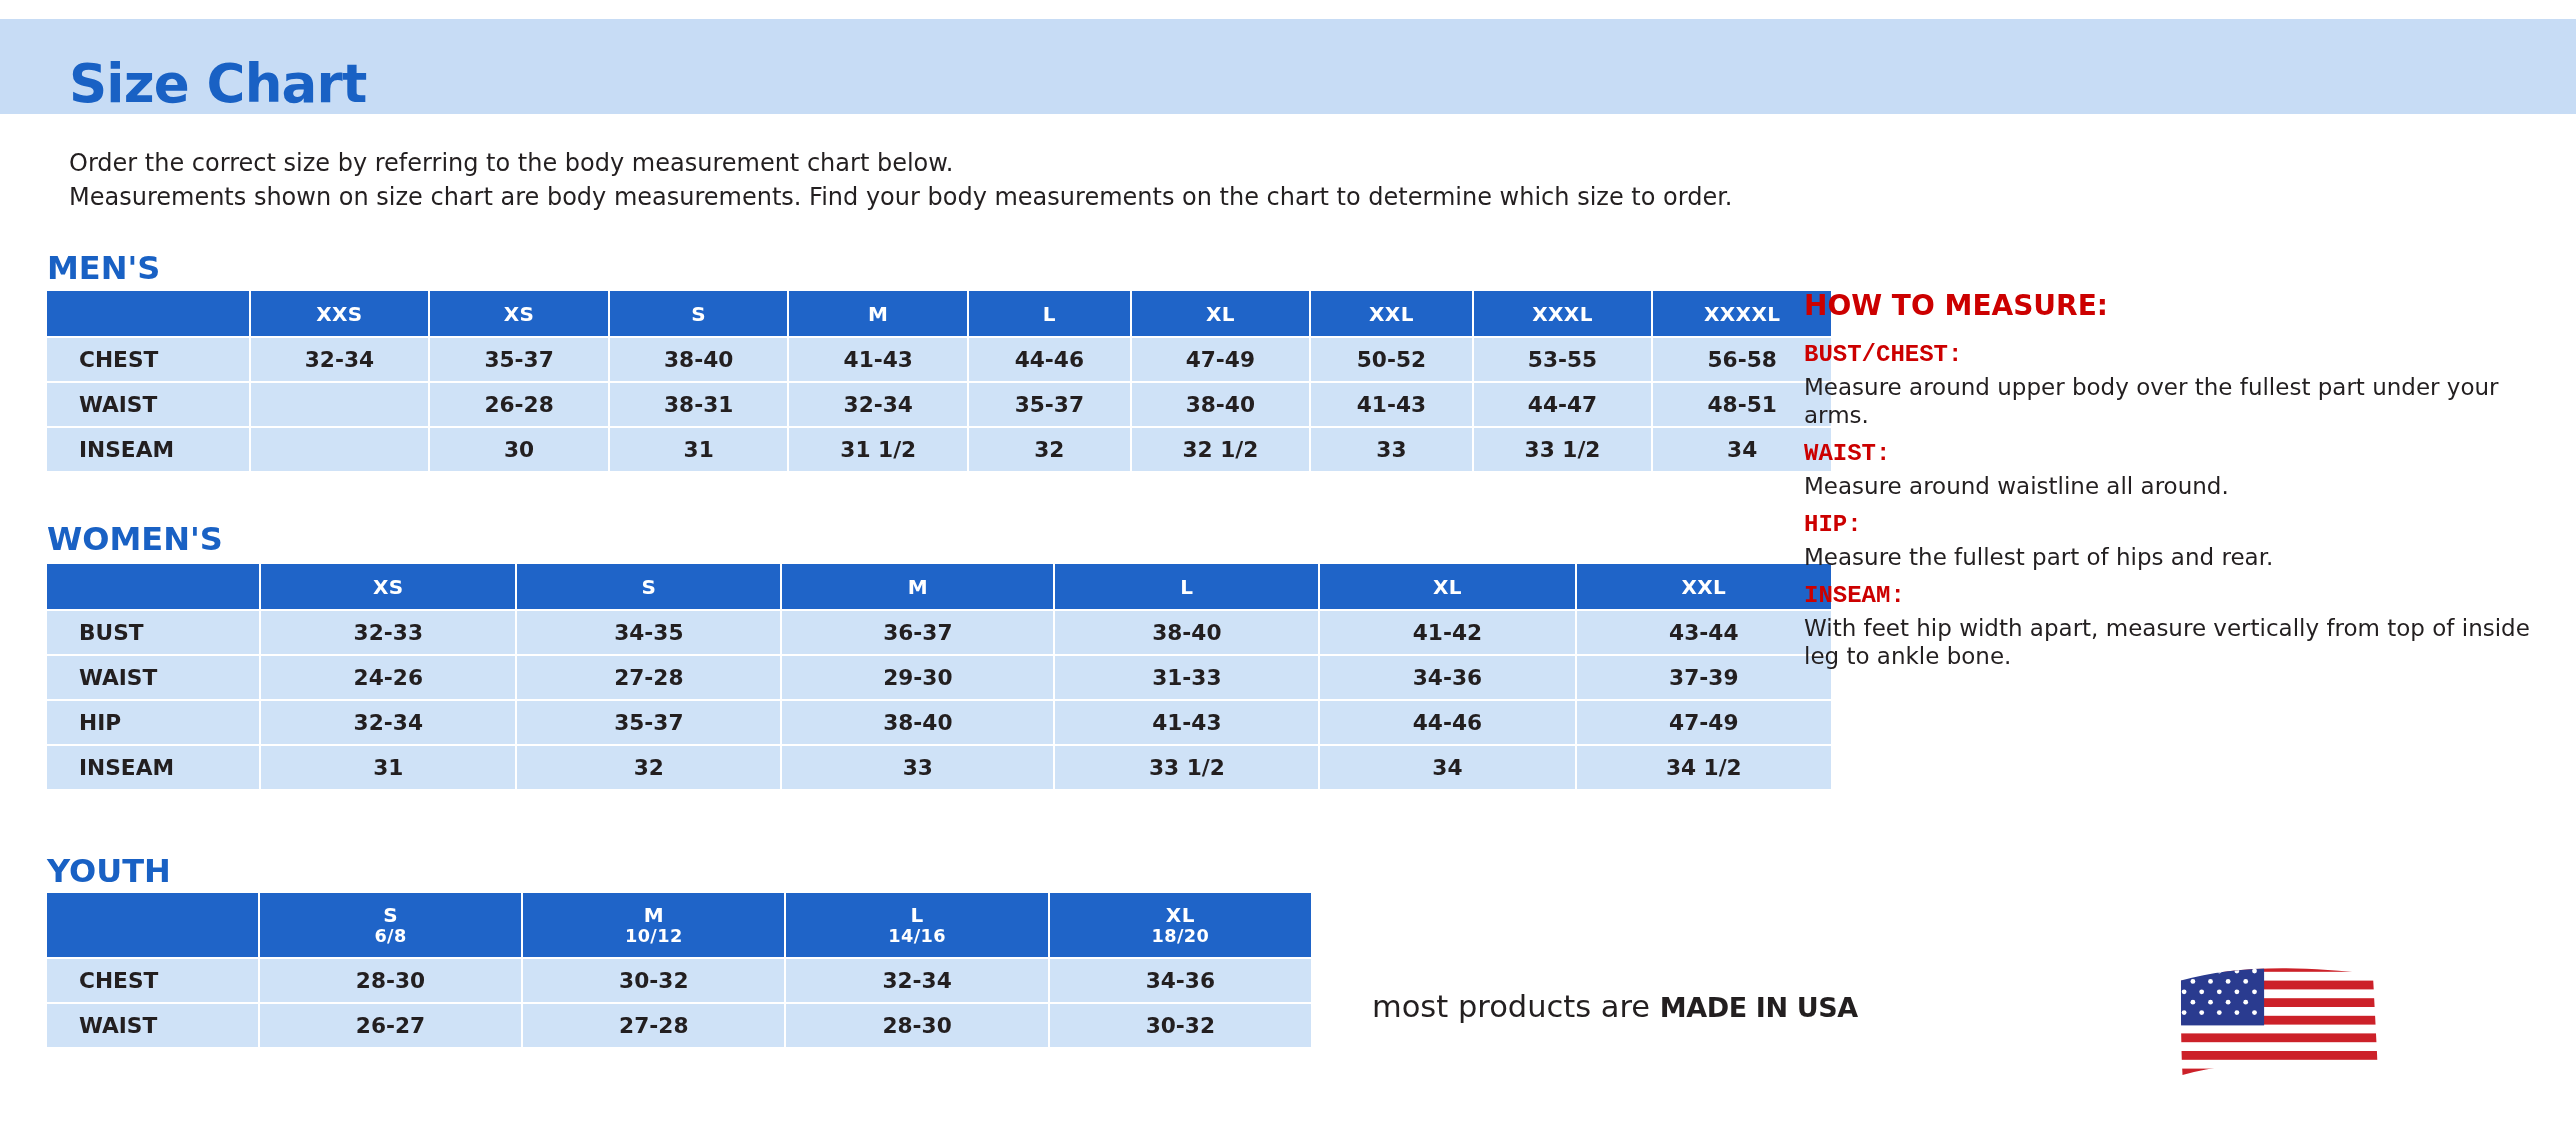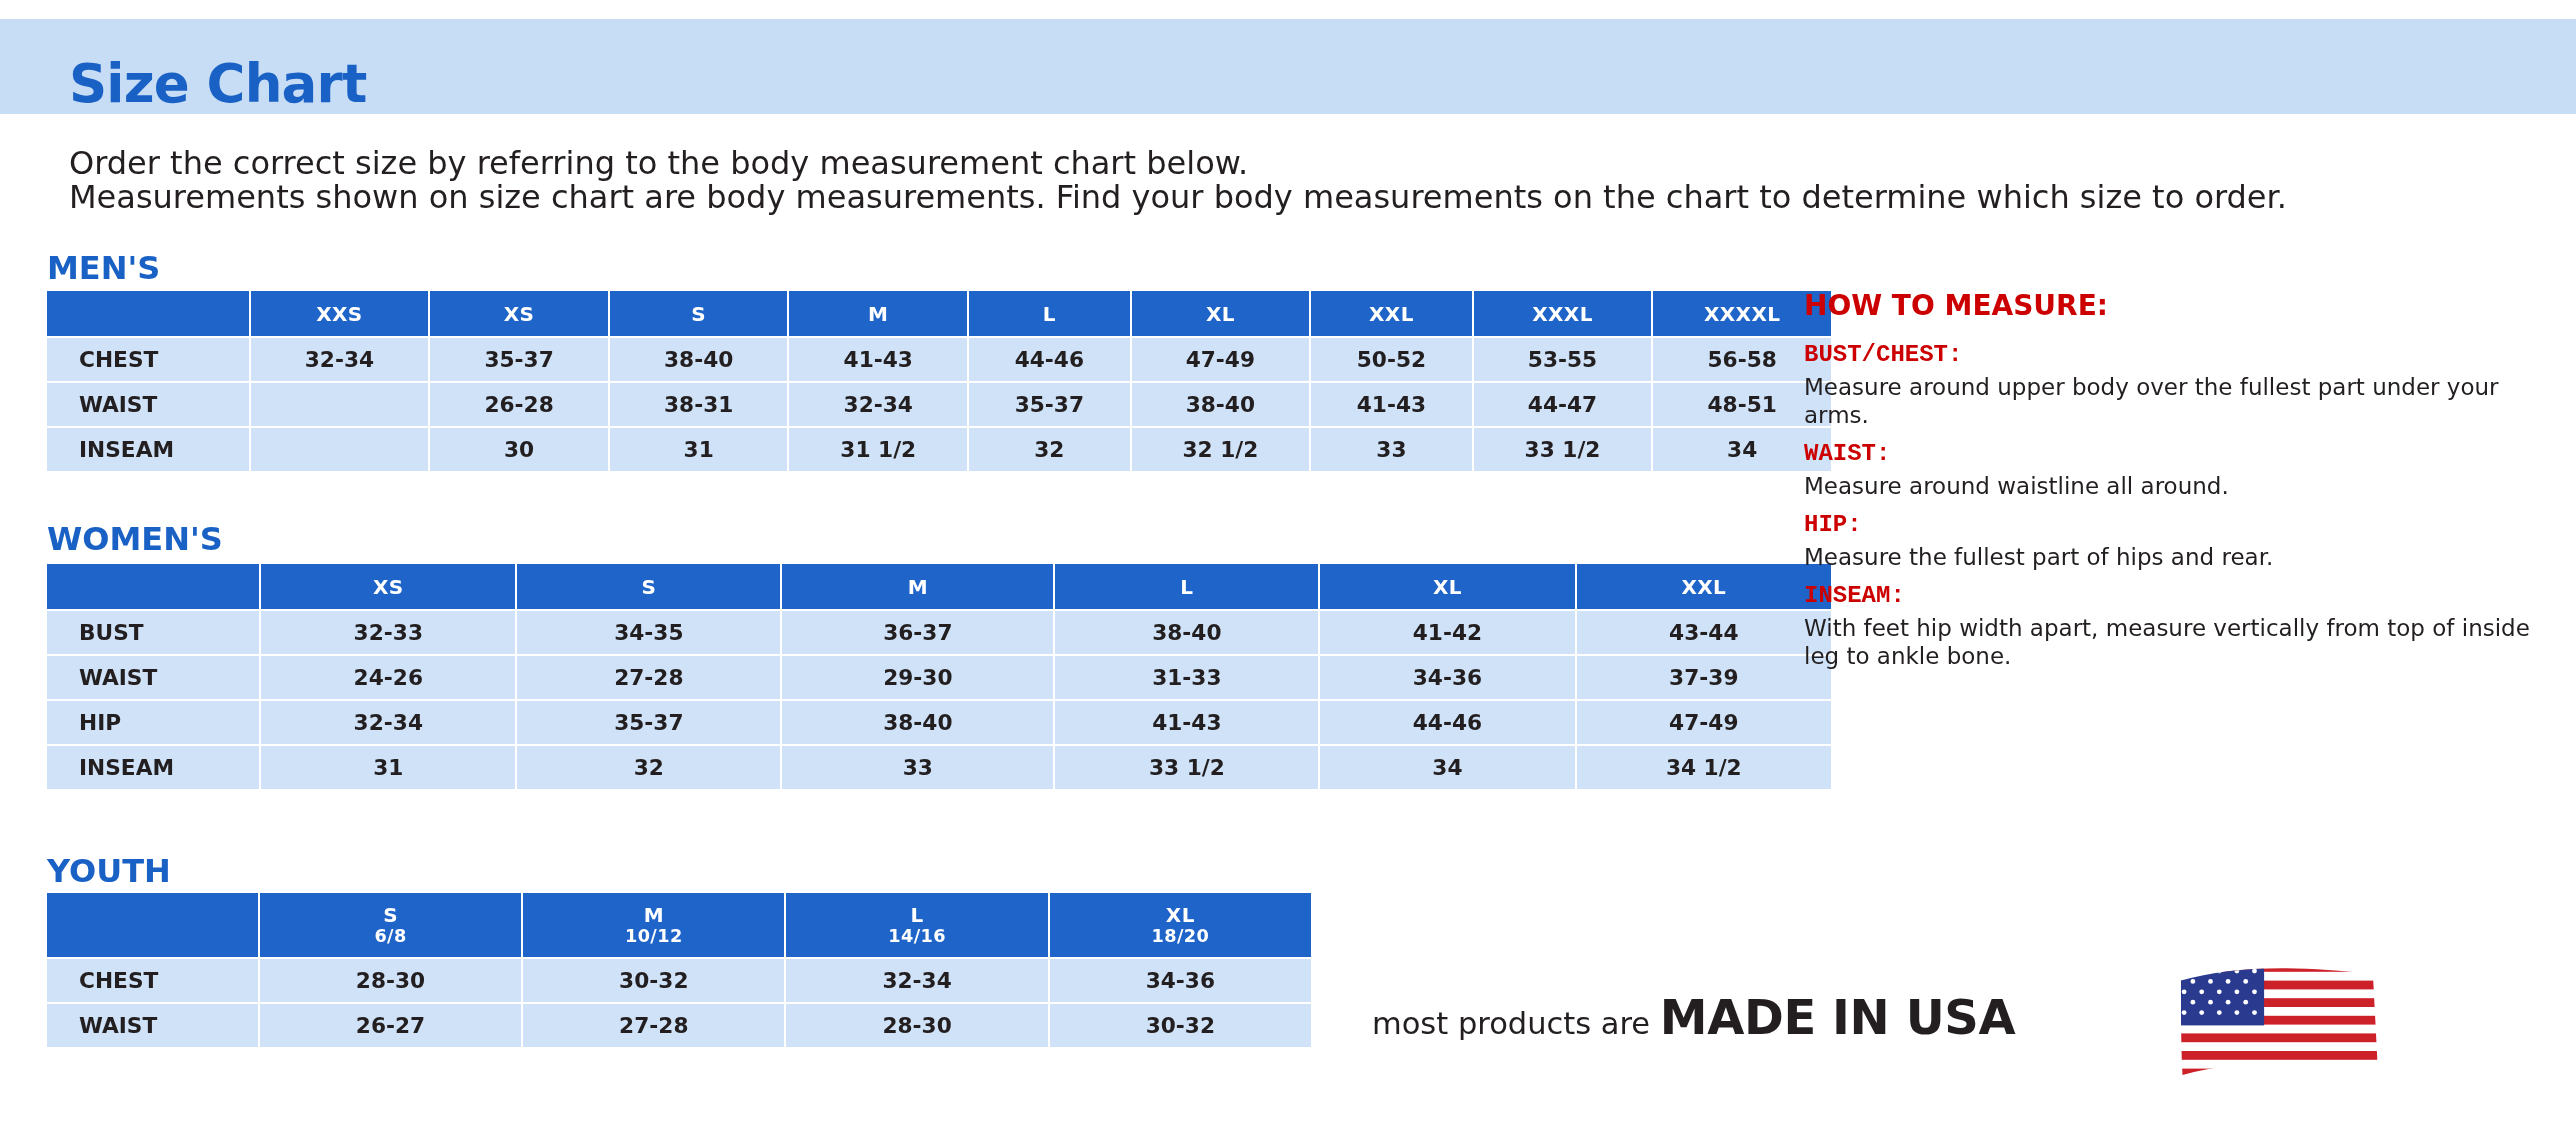--- a/index.html
+++ b/index.html
@@ -41,21 +41,21 @@
     font-family: "DejaVu Sans", sans-serif;
   }
 
   
   .intro {
     position: absolute;
     left: 69px;
     top: 146px;
     width: 2456px;
     color: #231f20;
-    font-size: 32px;
+    font-size: 24px;
     line-height: 34px;
     font-family: "DejaVu Sans", sans-serif;
   }
   .intro div { white-space: nowrap; }
 
   
   .section-title {
     position: absolute;
     font-size: 32px;
     font-weight: bold;
@@ -159,21 +159,21 @@
   .usa-text {
     position: absolute;
     left: 0;
     top: 26px;
     font-size: 30.5px;
     color: #231f20;
     white-space: nowrap;
     font-family: "DejaVu Sans", sans-serif;
   }
   .usa-text b {
-    font-size: 48px;
+    font-size: 27px;
     font-weight: bold;
     letter-spacing: -0.4px;
   }
   .flag {
     position: absolute;
     left: 802px;
     top: 0px;
     width: 209px;
     height: 120px;
   }

